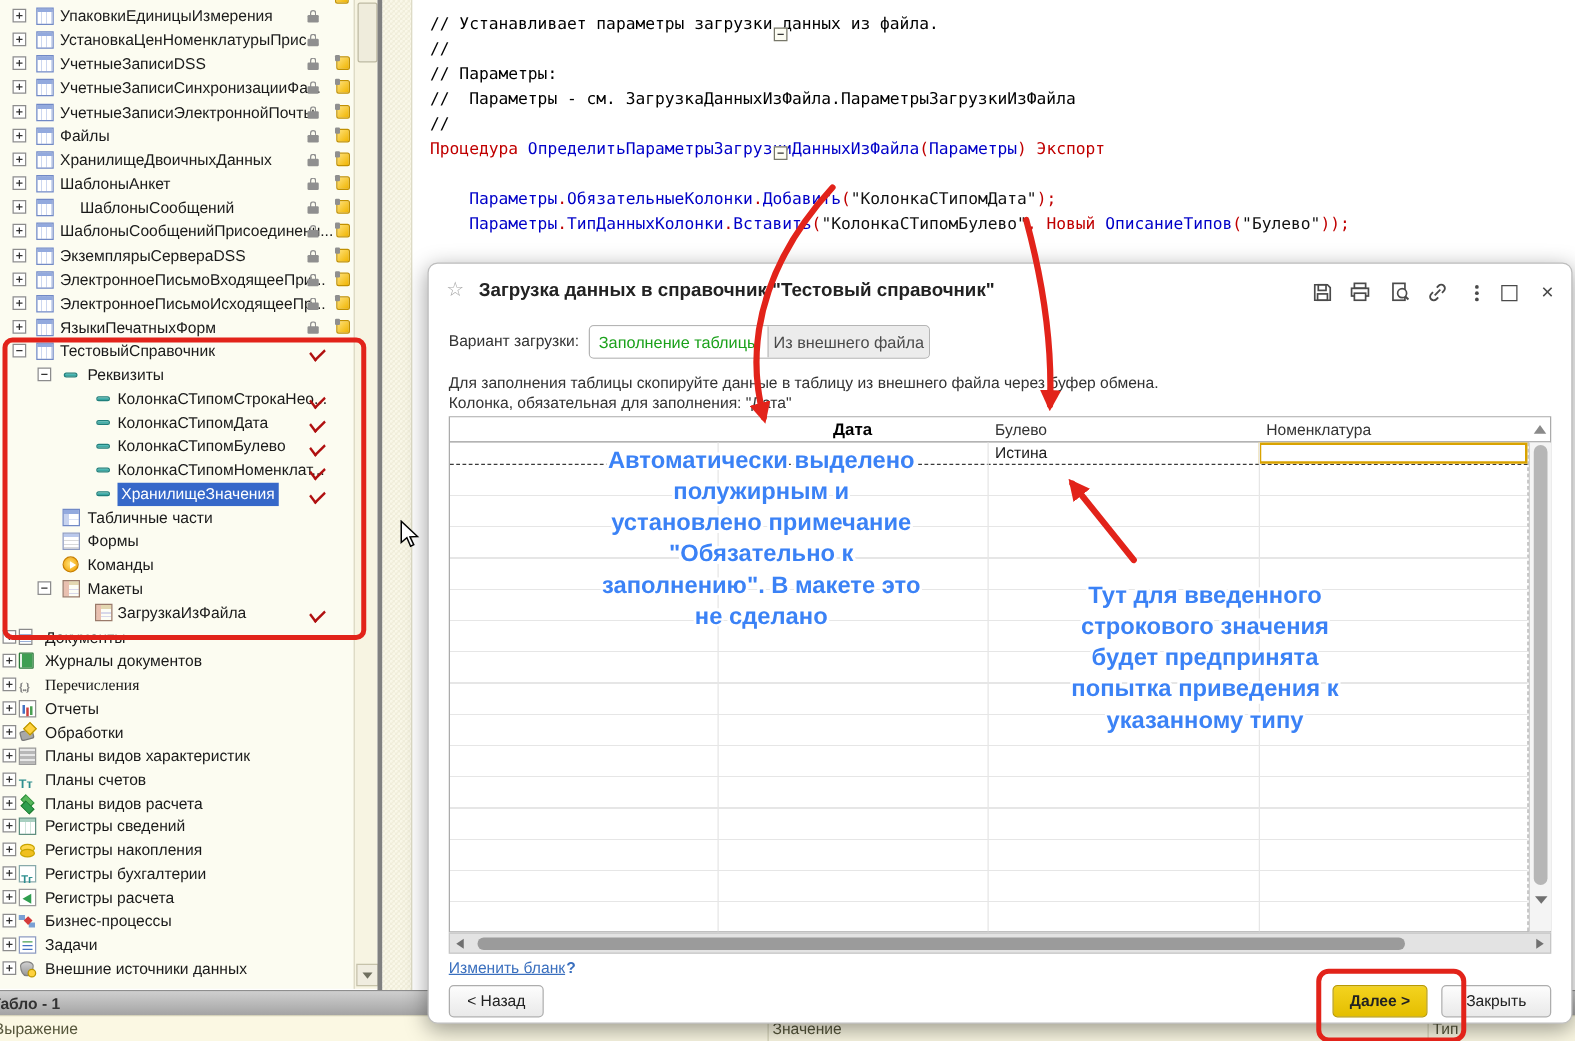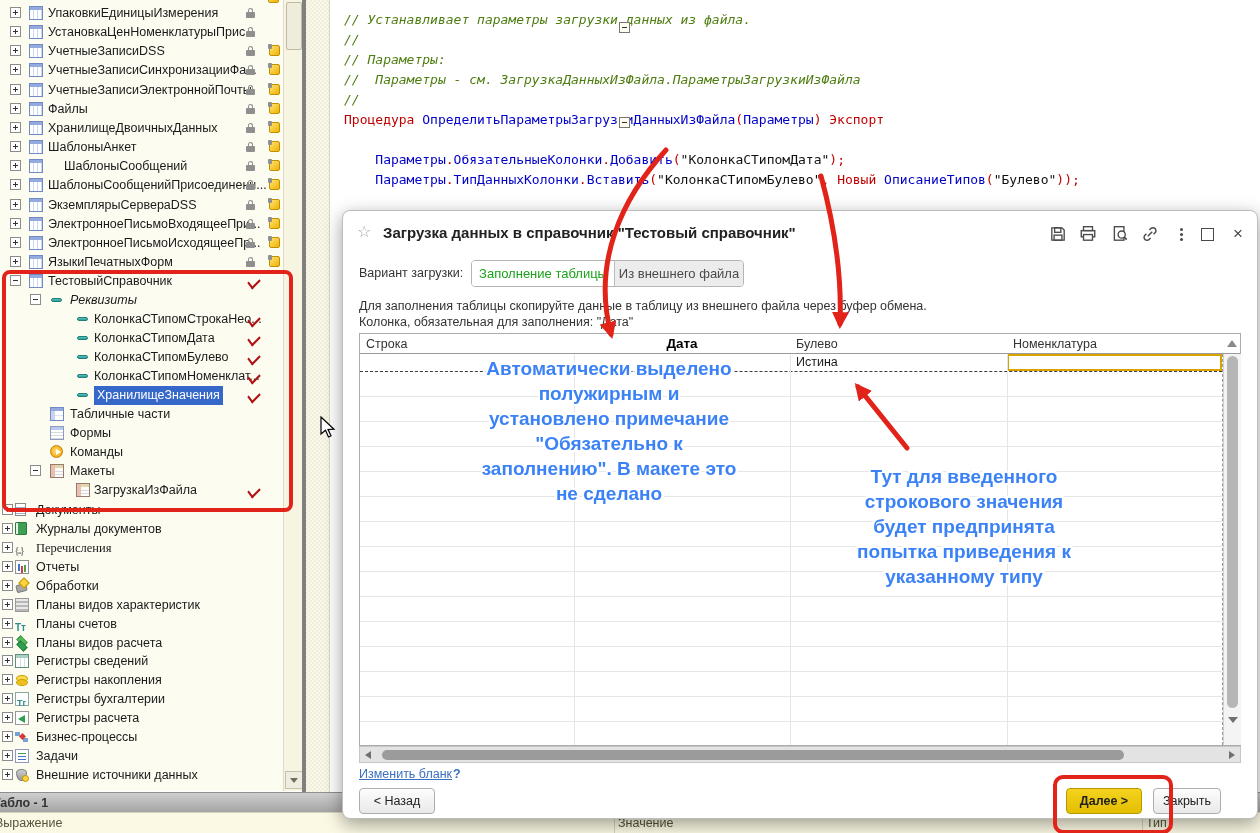--- a/index.html
+++ b/index.html
@@ -67,21 +67,21 @@
   .fold-box{position:absolute;left:313px;width:11px;height:11px;background:#fdfdf3;border:1px solid #77776a;box-sizing:border-box;z-index:2;}
   .fold-box::before{content:"";position:absolute;left:2px;top:4px;width:5px;height:1px;background:#333;}
   .fold-box.plus::after{content:"";position:absolute;left:4px;top:2px;width:1px;height:5px;background:#333;}
   .fold-tick{position:absolute;left:315px;width:8px;height:1px;background:#77776a;}
   #breakpoint{left:304px;top:301px;width:13px;height:13px;border-radius:50%;background:radial-gradient(circle at 4px 4px,#ff9a8a,#e03020 75%);border:1px solid #a82015;box-sizing:border-box;}
 
   
   #code-area{left:330px;top:0;width:930px;height:792px;background:#fff;}
   .code-line{position:absolute;left:0;padding-left:14px;height:20px;line-height:20px;white-space:pre;
              font-family:"DejaVu Sans Mono",monospace;font-size:13px;}
-  .tok-c{color:#4d7c0f;font-style:italic;} .tok-k{color:#c00000;} .tok-i{color:#0000c8;} .tok-p{color:#c00000;} .tok-s{color:#111;} .tok-t{color:#000;}
+  .tok-c{color:#000000;} .tok-k{color:#c00000;} .tok-i{color:#0000c8;} .tok-p{color:#c00000;} .tok-s{color:#111;} .tok-t{color:#000;}
 
   
   #tablo-bar{left:0;top:792px;width:1260px;height:20px;background:linear-gradient(#cfcfcf,#a2a2a2);border-top:1px solid #8e8e8e;line-height:20px;font-weight:bold;color:#333;}
   #tablo-title{position:absolute;left:-7px;top:0;}
   #watch-row{left:0;top:812px;width:1260px;height:21px;background:#fbf8e3;border-top:1px solid #d6d3ba;line-height:20px;color:#55553a;}
   #watch-row .wsep{position:absolute;top:0;width:1px;height:21px;background:#d6d3ba;}
 
   
   #dialog{left:342px;top:210px;width:914px;height:607px;background:#fff;border:1px solid #bdbdbd;border-radius:8px;
           box-shadow:0 5px 18px rgba(0,0,0,.38);z-index:10;}
@@ -119,21 +119,21 @@
   .sb-arrow{position:absolute;top:4px;width:0;height:0;}
   #sb-h-left{left:5px;border-right:6px solid #707070;border-top:4px solid rgba(0,0,0,0);border-bottom:4px solid rgba(0,0,0,0);}
   #sb-h-right{right:5px;border-left:6px solid #707070;border-top:4px solid rgba(0,0,0,0);border-bottom:4px solid rgba(0,0,0,0);}
 
   #link-edit{left:16px;top:556px;color:#3a6fbe;text-decoration:underline;}
   #help-q{left:110px;top:556px;color:#3a6fbe;font-weight:bold;}
   .btn{position:absolute;top:577px;height:26px;border:1px solid #adadad;border-radius:4px;background:linear-gradient(#fdfdfd,#e9e9e9);
        font-size:12.5px;color:#222;text-align:center;line-height:24px;box-sizing:border-box;}
   #btn-back{left:16px;width:76px;}
   #btn-next{left:723px;width:76px;background:linear-gradient(#f4d31f,#e4be00);border-color:#b89a00;font-weight:bold;}
-  #btn-close{left:810px;width:68px;}
+  #btn-close{left:810px;width:88px;}
 
   
   #red-tree-box{left:2px;top:270px;width:283px;height:234px;border:4px solid #e2231a;border-radius:8px;z-index:30;}
   #red-next-box{left:1053px;top:775px;width:112px;height:51px;border:4px solid #e2231a;border-radius:10px;z-index:30;}
   #arrows{left:0;top:0;width:1260px;height:833px;z-index:25;pointer-events:none;}
   .note{position:absolute;width:300px;z-index:26;color:#3b82f6;font-weight:bold;font-size:19px;line-height:25px;text-align:center;
     text-shadow:-2px -2px 0 #fff,2px -2px 0 #fff,-2px 2px 0 #fff,2px 2px 0 #fff,0 -2px 0 #fff,0 2px 0 #fff,-2px 0 0 #fff,2px 0 0 #fff;}
   #note1{left:459px;top:356px;}
   #note2{left:814px;top:464px;}
   #cursor{left:320px;top:416px;z-index:40;}
@@ -241,21 +241,21 @@
         <span class="ylk" style="left: 269px;"></span>
       </div>
     </div>
   <div id="tree-test">
       <div class="tree-row" style="top: 272px;">
         <span class="exp" style="left: 10px;"></span>
         <span class="ti ti-table" style="left: 29px;"></span>
         <span style="left: 48px;">ТестовыйСправочник</span>
         <span class="chk" style="left: 248px;"></span>
       </div>
-      <div class="tree-row" style="top: 291px; font-style: italic;">
+      <div class="tree-row" style="top: 291px;">
         <span class="exp" style="left: 30px;"></span>
         <span class="ti ti-attr" style="left: 50px;"></span>
         <span style="left: 70px;">Реквизиты</span>
       </div>
       <div class="tree-row" style="top: 310px;">
         <span class="ti ti-attr" style="left: 76px;"></span>
         <span style="left: 94px;">КолонкаСТипомСтрокаНео...</span>
         <span class="chk" style="left: 248px;"></span>
       </div>
       <div class="tree-row" style="top: 329px;">
@@ -454,21 +454,20 @@
   <span class="abs" id="variant-label">Вариант загрузки:</span>
   <div class="abs" id="seg">
     <span class="sg" id="seg-fill">Заполнение таблицы</span>
     <span class="sg" id="seg-file">Из внешнего файла</span>
   </div>
   <span class="abs" id="desc1">Для заполнения таблицы скопируйте данные в таблицу из внешнего файла через буфер обмена.</span>
   <span class="abs" id="desc2">Колонка, обязательная для заполнения: "Дата"</span>
 
   <div class="abs" id="dlg-table">
     <div id="th-row">
-        <div class="th" style="left: 0px; width: 214px;">Строка</div>
         <div class="th bold" style="left: 214px; width: 216px;">Дата</div>
         <div class="th" style="left: 430px; width: 217px;">Булево</div>
         <div class="th" style="left: 647px; width: 215px;">Номенклатура</div>
       </div>
     <div id="vl-dash"></div>
     <div id="hdr-up"></div>
     <div id="row1">
       <span id="cell-bool">Истина</span>
       <span id="active-cell"></span>
     </div>

